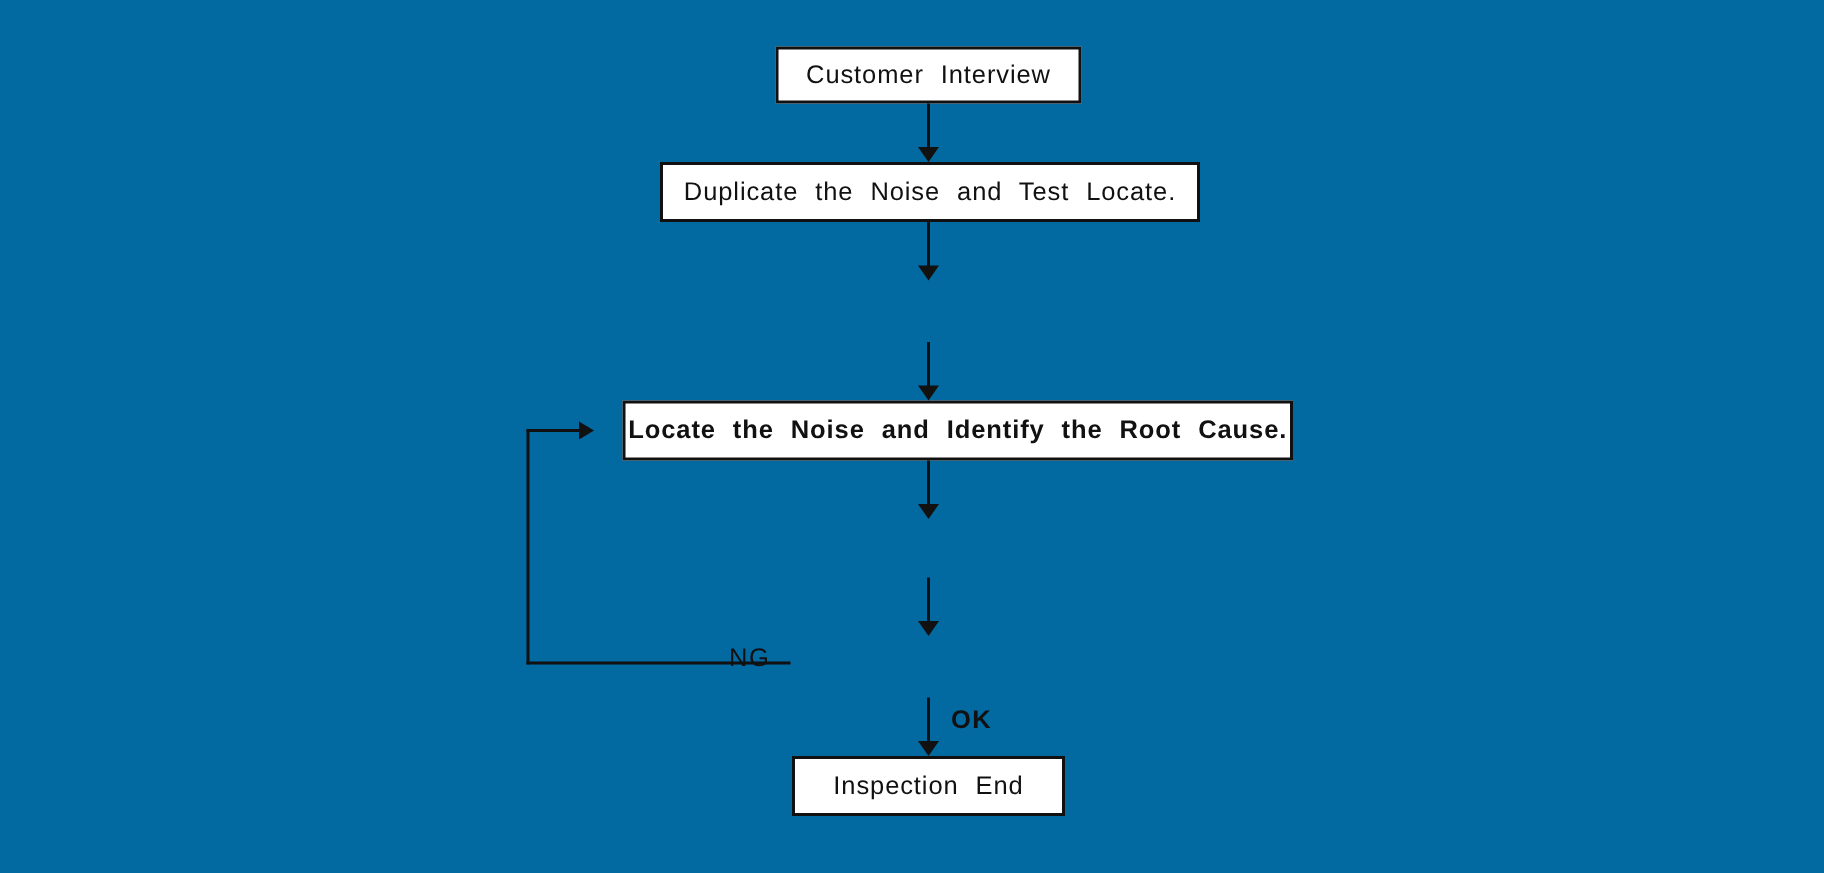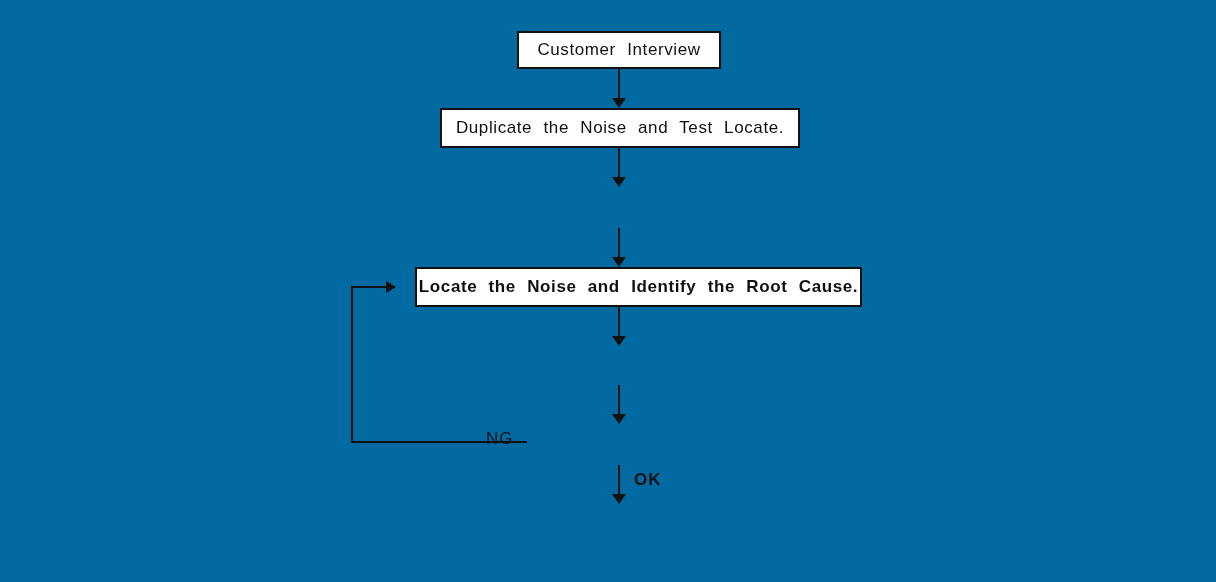--- a/index.html
+++ b/index.html
@@ -90,20 +90,21 @@
   .lbl-ok { left: 634px; top: 470px; font-weight: bold; }
 </style>
 </head>
 <body>
 
 <div class="canvas">
 
   <div class="node n1">Customer Interview</div>
   <div class="node n2">Duplicate the Noise and Test Locate.</div>
   <div class="node n4">Locate the Noise and Identify the Root Cause.</div>
+  <div class="node n7">Inspection End</div>
 
   <div class="vline c1"></div>
   <div class="arrow-down a1"></div>
 
   <div class="vline c2"></div>
   <div class="arrow-down a2"></div>
 
   <div class="vline c3"></div>
   <div class="arrow-down a3"></div>
 

